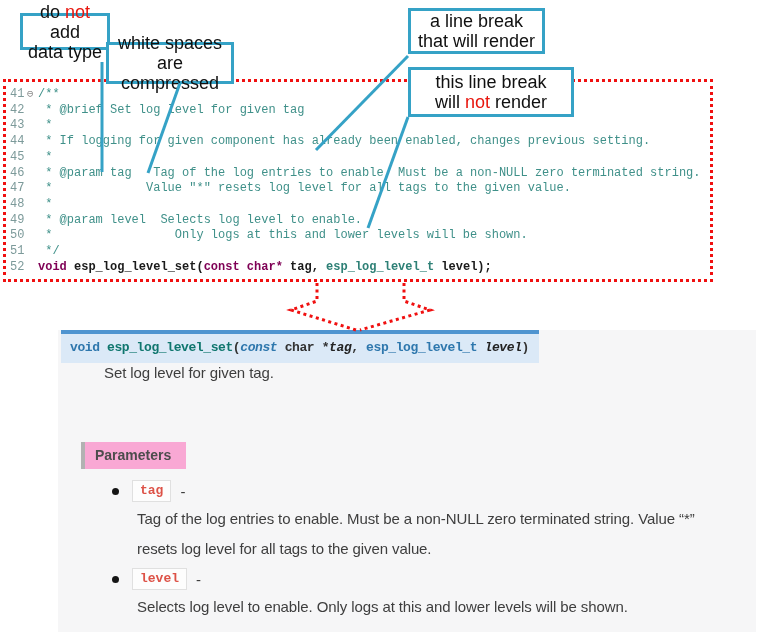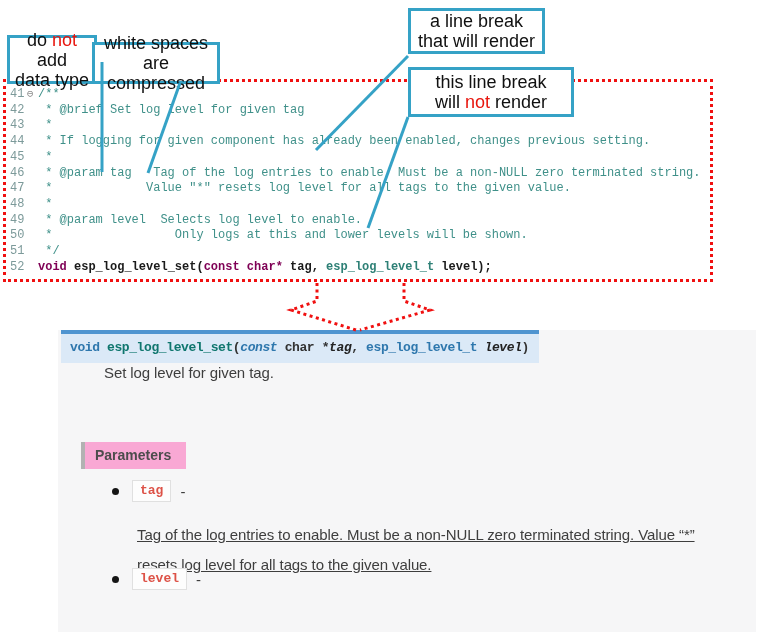--- a/index.html
+++ b/index.html
@@ -45,21 +45,21 @@
   .brief{left:46px;top:34px;}
   .desc{left:46px;top:72px;}
   .plabel{position:absolute;left:23px;top:112px;background:#f9a8d4;border-left:4px solid #b2b2b2;
           padding:5px 15px 6px 10px;font-weight:bold;font-size:14px;color:#4c4c4c;}
   .pitem{position:absolute;display:flex;align-items:center;left:54px;}
   .bullet{width:7px;height:7px;border-radius:50%;background:#151515;margin-right:13px;flex:none;}
   .chip{font:bold 13px "Liberation Mono","DejaVu Sans Mono",monospace;color:#dd5247;
         background:#fdfdfd;border:1px solid #e0e0e0;padding:2px 7px 3px;margin-right:9px;}
   .pdash{font-size:15px;color:#3e3e3e;}
   .pdesc{left:79px;line-height:30px;}
-  .pitem0{top:150px;} .pdesc0{top:190px;text-decoration:underline;}
+  .pitem0{top:150px;} .pdesc0{top:174px;}
   .pitem1{top:238px;} .pdesc1{top:262px;}
 </style>
 </head>
 <body>
 
 <div id="page">
 
   <div class="redbox"></div>
 
   <div id="code">
@@ -79,25 +79,25 @@
 
   <svg id="overlay" width="767" height="637" viewBox="0 0 767 637">
     <line x1="102" y1="62" x2="102" y2="172" stroke="#35a2c6" stroke-width="3"></line>
     <line x1="180" y1="83" x2="148" y2="173" stroke="#35a2c6" stroke-width="3"></line>
     <line x1="408" y1="56" x2="316" y2="150" stroke="#35a2c6" stroke-width="3"></line>
     <line x1="408" y1="117" x2="368" y2="228" stroke="#35a2c6" stroke-width="3"></line>
     <polyline points="317,283 317,301 291,310 356,330" fill="none" stroke="#f01010" stroke-width="3" stroke-dasharray="3 3.5"></polyline>
     <polyline points="404,283 404,301 430,310 360,330" fill="none" stroke="#f01010" stroke-width="3" stroke-dasharray="3 3.5"></polyline>
   </svg>
 
-  <div class="callout" style="left:7px;top:13px;width:90px;height:49px;margin-top:22px;">
+  <div class="callout" style="left:20px;top:13px;width:90px;height:37px;">
       <div class="cline"><span>do </span><span class="red">not</span><span> add</span></div>
       <div class="cline"><span>data type</span></div>
     </div>
-  <div class="callout" style="left:92px;top:42px;width:128px;height:42px;">
+  <div class="callout" style="left:106px;top:42px;width:128px;height:42px;">
       <div class="cline"><span>white spaces</span></div>
       <div class="cline"><span>are  compressed</span></div>
     </div>
   <div class="callout" style="left:408px;top:8px;width:137px;height:46px;">
       <div class="cline"><span>a line break</span></div>
       <div class="cline"><span>that will render</span></div>
     </div>
   <div class="callout" style="left:408px;top:67px;width:166px;height:50px;align-items:center;">
       <div class="cline"><span>this line break</span></div>
       <div class="cline"><span>will </span><span class="red">not</span><span> render</span></div>
@@ -116,15 +116,16 @@
       <span class="pdash">-</span>
     </div>
     <div class="dtext pdesc pdesc0">Tag of the log entries to enable. Must be a non-NULL zero terminated string. Value “*”
 resets log level for all tags to the given value.</div>
 
     <div class="pitem pitem1">
       <span class="bullet"></span>
       <span class="chip">level</span>
       <span class="pdash">-</span>
     </div>
+    <div class="dtext pdesc pdesc1">Selects log level to enable. Only logs at this and lower levels will be shown.</div>
   </div>
 
 </div>
 
 </body></html>

